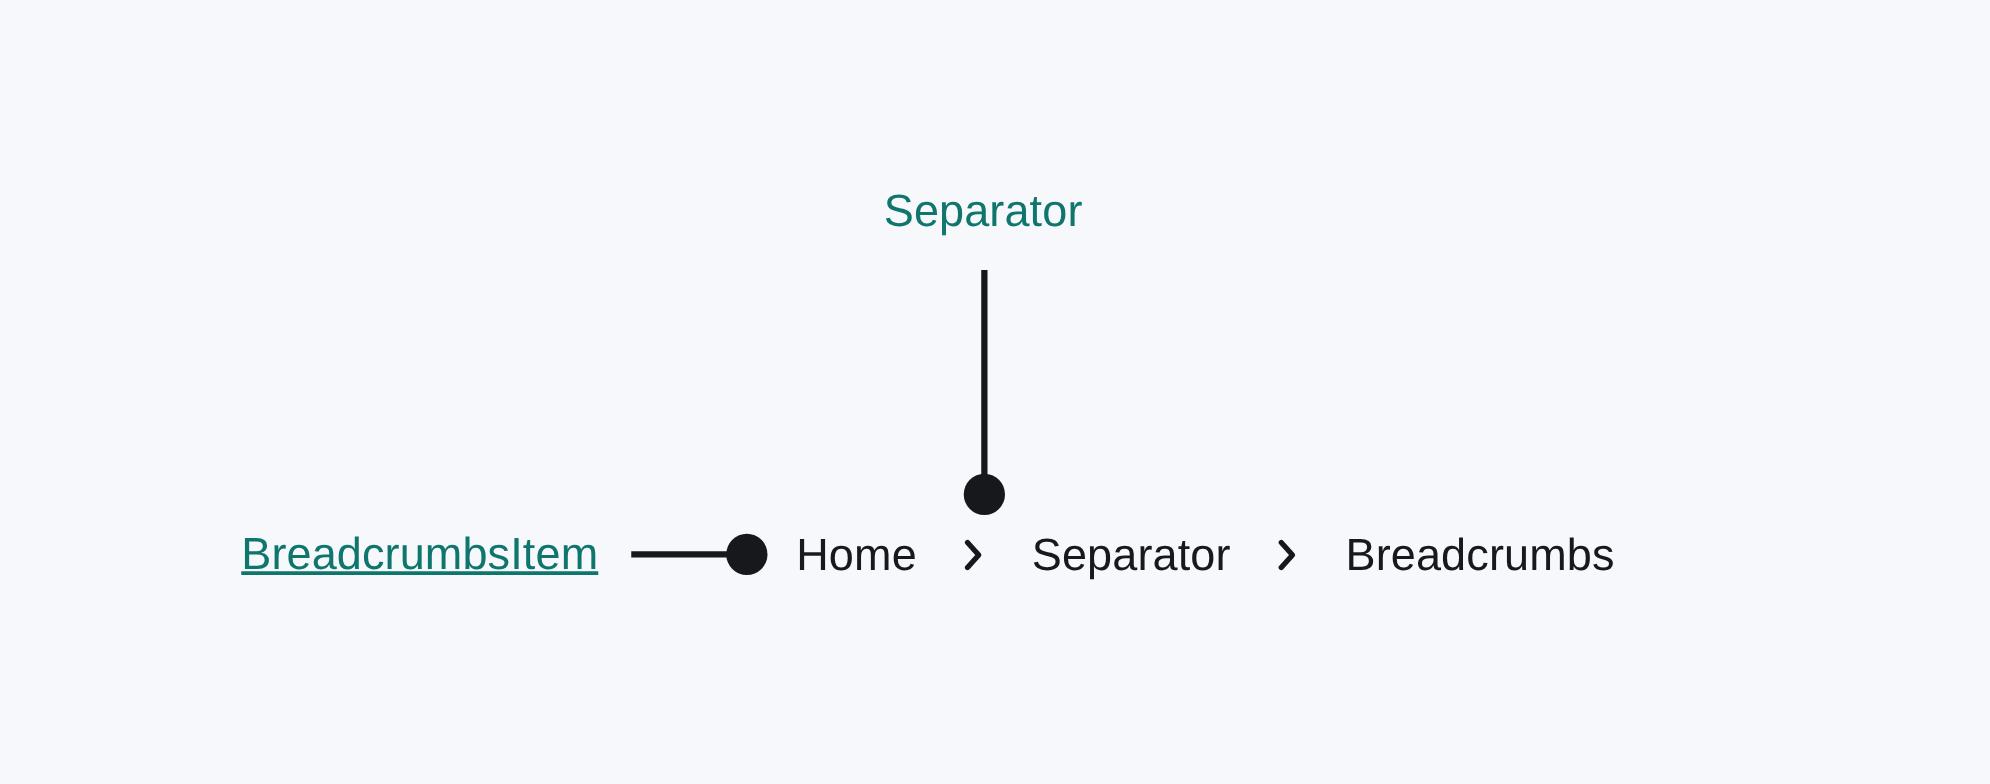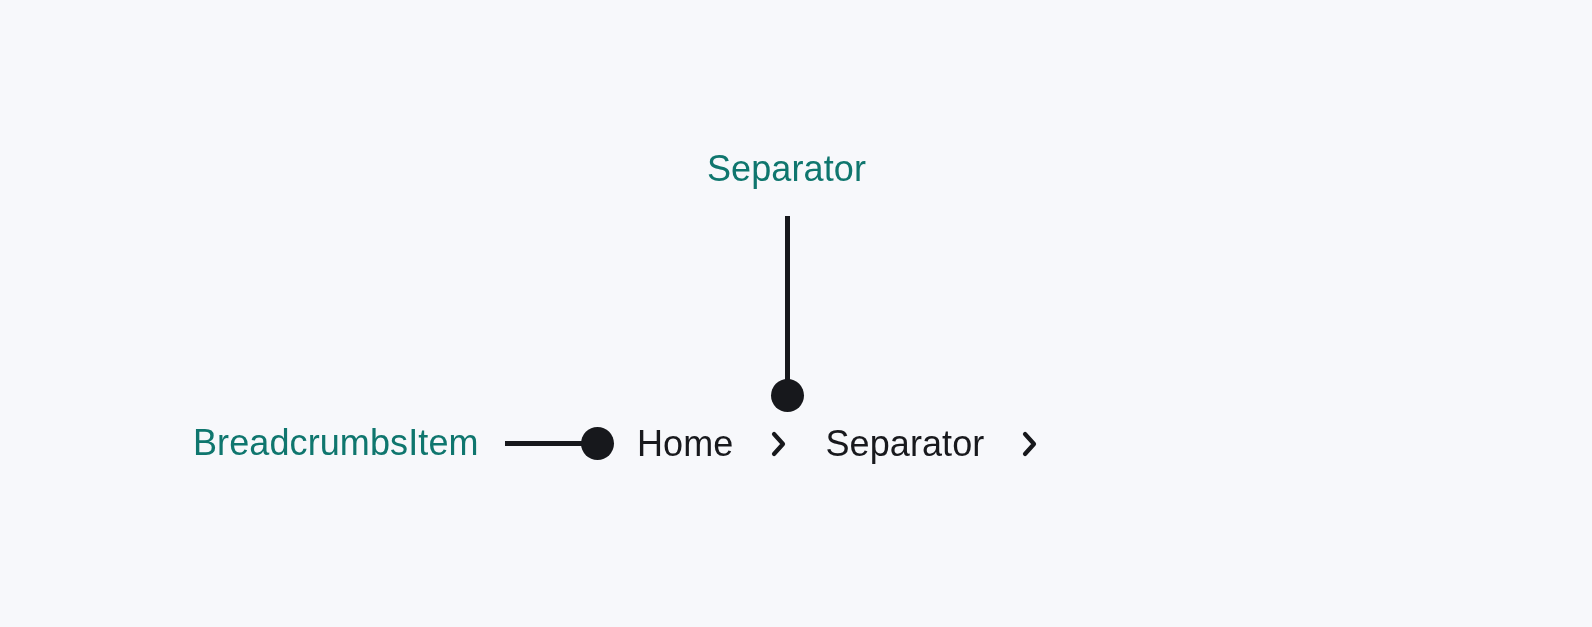--- a/index.html
+++ b/index.html
@@ -26,20 +26,21 @@
     color: #0f766e;
     font-size: 36px;
     line-height: 1;
     white-space: nowrap;
     letter-spacing: 0.1px;
   }
 
   #label-breadcrumbs-item {
     left: 193px;
     top: 425px;
+    text-decoration: underline;
   }
 
   #leader-line-horizontal {
     position: absolute;
     left: 505px;
     top: 441px;
     width: 90px;
     height: 5px;
     background: #17181c;
   }
@@ -140,16 +141,17 @@
     </span>
 
     <a class="crumb">Separator</a>
 
     <span class="crumb-separator">
       <svg width="18" height="26" viewBox="0 0 18 26" aria-hidden="true">
         <path d="M4 3 L13 13 L4 23" fill="none" stroke="#17181c" stroke-width="4.2" stroke-linecap="round" stroke-linejoin="round"></path>
       </svg>
     </span>
 
+    <a class="crumb">Breadcrumbs</a>
 
   </nav>
 
 </div>
 
 </body></html>

